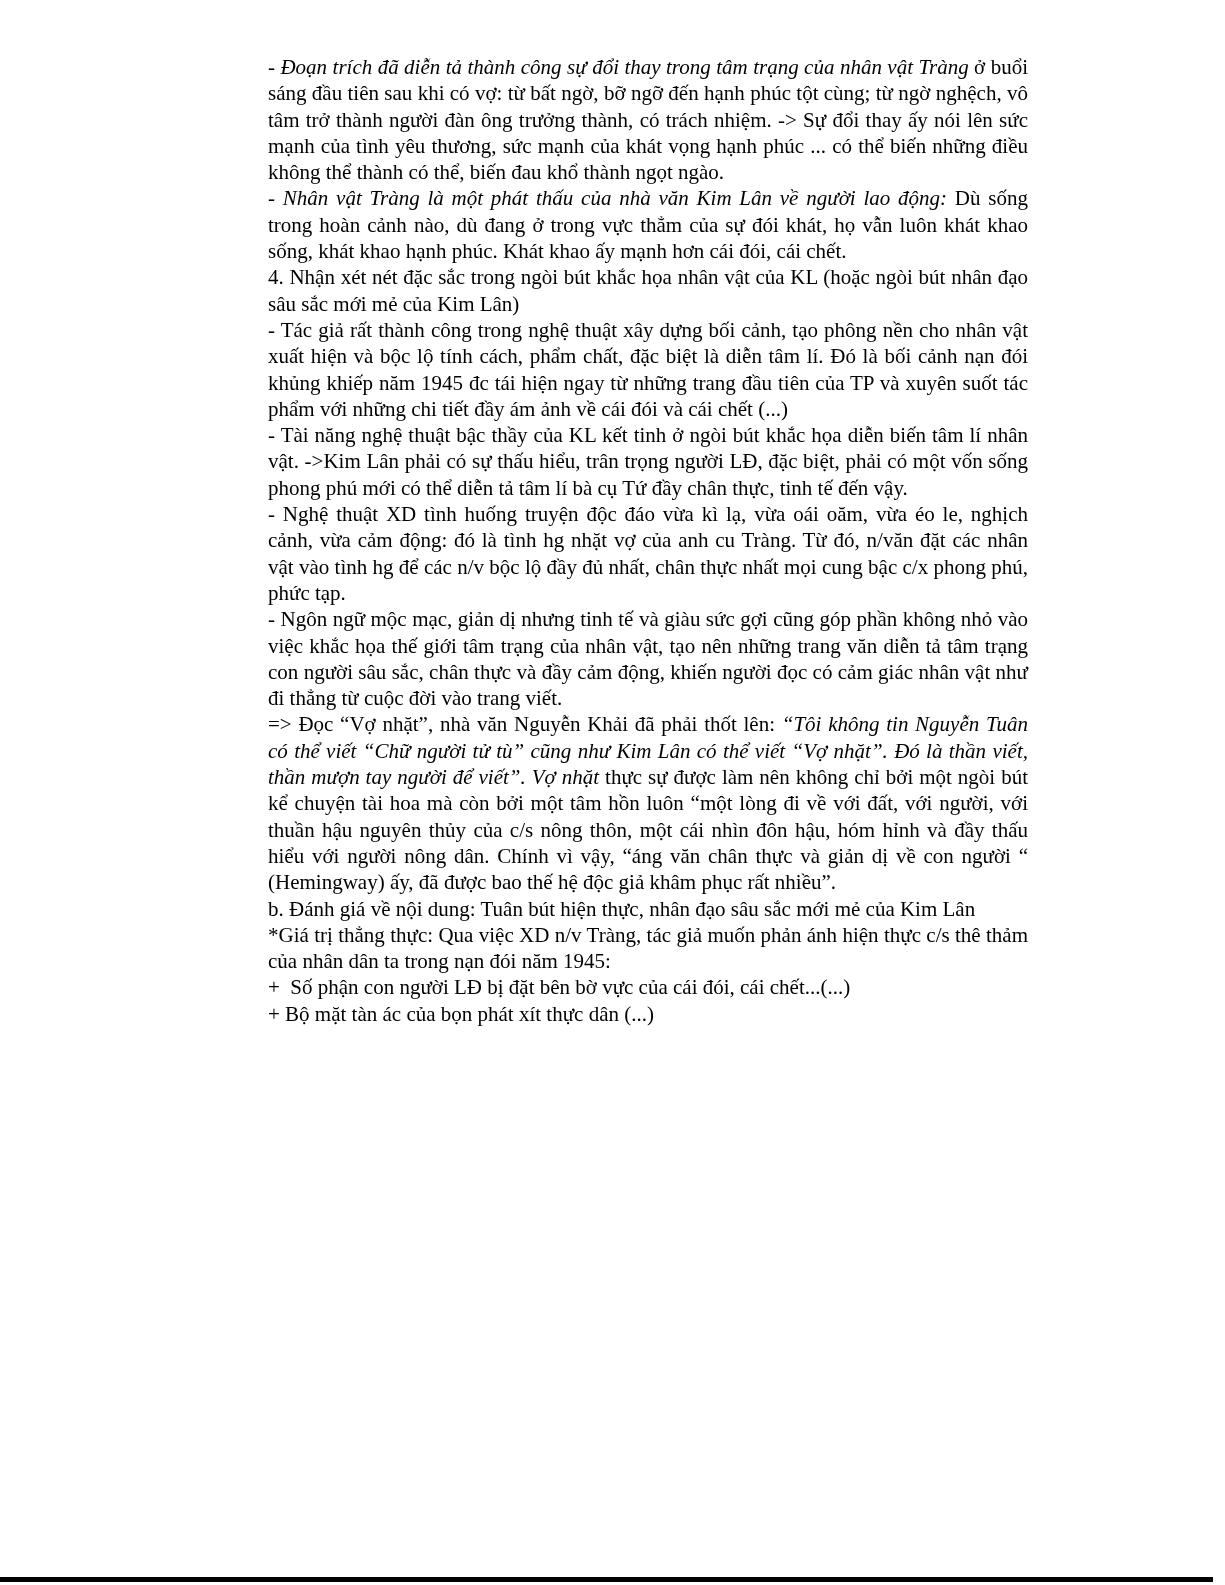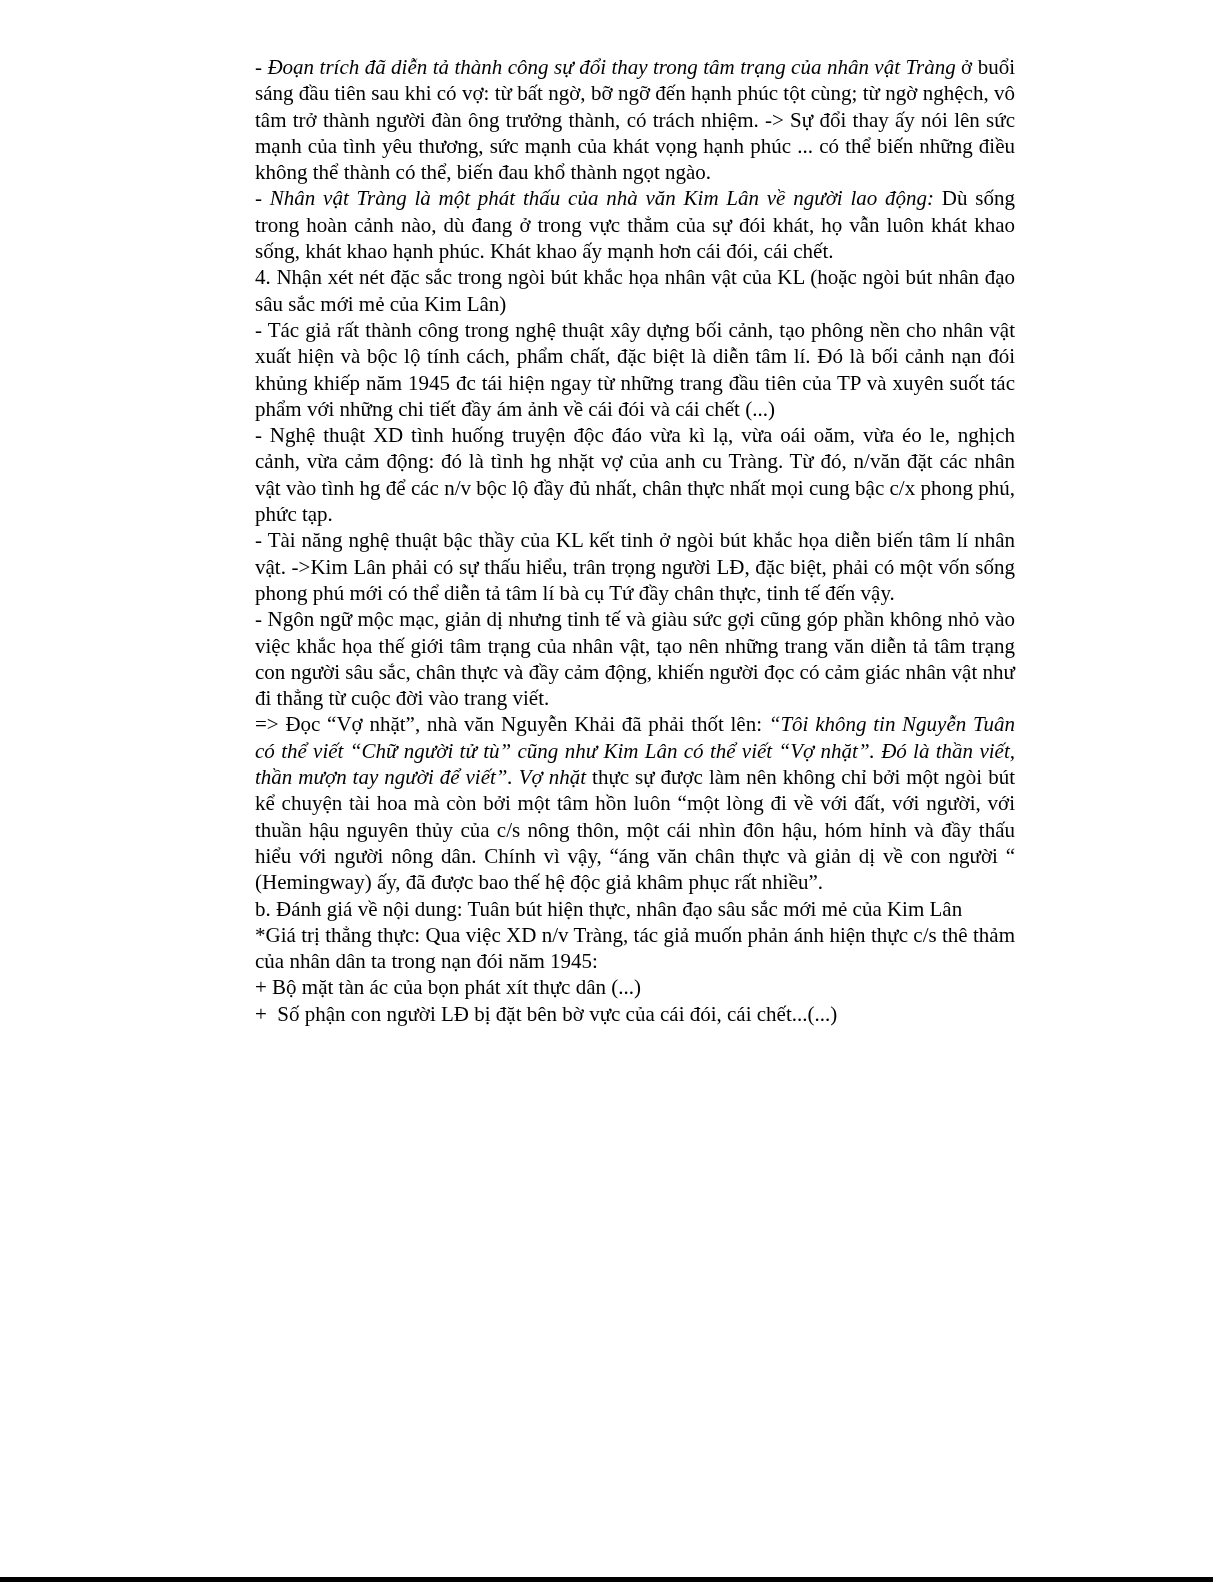--- a/index.html
+++ b/index.html
@@ -14,21 +14,21 @@
     overflow: hidden;
     font-family: "Liberation Serif", "DejaVu Serif", serif;
   }
   .page {
     position: absolute;
     inset: 0;
     background: #ffffff;
   }
   .text-column {
     position: absolute;
-    left: 255px;
+    left: 268px;
     top: 54px;
     width: 760px;
     color: #000000;
     font-size: 21px;
     line-height: 26.3px;
     text-align: justify;
   }
   .para {
     margin: 0;
     padding: 0;
@@ -47,23 +47,23 @@
 </style>
 </head>
 <body>
 
 <div class="page" style="background: rgb(255, 255, 255);">
   <div class="text-column" style="color: rgb(0, 0, 0);">
       <p class="para"><span class="run-italic">- Đoạn trích đã diễn tả thành công sự đổi thay trong tâm trạng của nhân vật Tràng</span><span class="run-normal"> ở buổi sáng đầu tiên sau khi có vợ: từ bất ngờ, bỡ ngỡ đến hạnh phúc tột cùng; từ ngờ nghệch, vô tâm trở thành người đàn ông trưởng thành, có trách nhiệm. -&gt; Sự đổi thay ấy nói lên sức mạnh của tình yêu thương, sức mạnh của khát vọng hạnh phúc ... có thể biến những điều không thể thành có thể, biến đau khổ thành ngọt ngào.</span></p>
       <p class="para"><span class="run-italic">- Nhân vật Tràng là một phát thấu của nhà văn Kim Lân về người lao động:</span><span class="run-normal"> Dù sống trong hoàn cảnh nào, dù đang ở trong vực thẳm của sự đói khát, họ vẫn luôn khát khao sống, khát khao hạnh phúc. Khát khao ấy mạnh hơn cái đói, cái chết.</span></p>
       <p class="para"><span class="run-bold">4. Nhận xét nét đặc sắc trong ngòi bút khắc họa nhân vật của KL (hoặc ngòi bút nhân đạo sâu sắc mới mẻ của Kim Lân)</span></p>
       <p class="para"><span class="run-bold">- Tác giả rất thành công trong nghệ thuật xây dựng bối cảnh, tạo phông nền</span><span class="run-normal"> cho nhân vật xuất hiện và bộc lộ tính cách, phẩm chất, đặc biệt là diễn tâm lí. Đó là bối cảnh nạn đói khủng khiếp năm 1945 đc tái hiện ngay từ những trang đầu tiên của TP và xuyên suốt tác phẩm với những chi tiết đầy ám ảnh về cái đói và cái chết (...)</span></p>
+      <p class="para"><span class="run-normal">- Tài năng nghệ thuật bậc thầy của KL kết tinh ở </span><span class="run-bold">ngòi bút khắc họa diễn biến tâm lí nhân vật</span><span class="run-normal">. -&gt;Kim Lân phải có sự thấu hiểu, trân trọng người LĐ, đặc biệt, phải có một vốn sống phong phú mới có thể diễn tả tâm lí bà cụ Tứ đầy chân thực, tinh tế đến vậy.</span></p>
       <p class="para"><span class="run-bold">- Nghệ thuật XD tình huống truyện độc đáo</span><span class="run-normal"> vừa kì lạ, vừa oái oăm, vừa éo le, nghịch cảnh, vừa cảm động: đó là tình hg nhặt vợ của anh cu Tràng. Từ đó, n/văn đặt các nhân vật vào tình hg để các n/v bộc lộ đầy đủ nhất, chân thực nhất mọi cung bậc c/x phong phú, phức tạp.</span></p>
-      <p class="para"><span class="run-normal">- Tài năng nghệ thuật bậc thầy của KL kết tinh ở </span><span class="run-bold">ngòi bút khắc họa diễn biến tâm lí nhân vật</span><span class="run-normal">. -&gt;Kim Lân phải có sự thấu hiểu, trân trọng người LĐ, đặc biệt, phải có một vốn sống phong phú mới có thể diễn tả tâm lí bà cụ Tứ đầy chân thực, tinh tế đến vậy.</span></p>
       <p class="para"><span class="run-normal">- </span><span class="run-bold">Ngôn ngữ mộc mạc, giản dị nhưng tinh tế và giàu sức gợi</span><span class="run-normal"> cũng góp phần không nhỏ vào việc khắc họa thế giới tâm trạng của nhân vật, tạo nên những trang văn diễn tả tâm trạng con người sâu sắc, chân thực và đầy cảm động, khiến người đọc có cảm giác nhân vật như đi thẳng từ cuộc đời vào trang viết.</span></p>
       <p class="para"><span class="run-normal">=&gt; Đọc “Vợ nhặt”, nhà văn Nguyễn Khải đã phải thốt lên: </span><span class="run-italic">“Tôi không tin Nguyễn Tuân có thể viết “Chữ người tử tù” cũng như Kim Lân có thể viết “Vợ nhặt”. Đó là thần viết, thần mượn tay người để viết”. Vợ nhặt</span><span class="run-normal"> thực sự được làm nên không chỉ bởi một ngòi bút kể chuyện tài hoa mà còn bởi một tâm hồn luôn “một lòng đi về với đất, với người, với thuần hậu nguyên thủy của c/s nông thôn, một cái nhìn đôn hậu, hóm hỉnh và đầy thấu hiểu với người nông dân. Chính vì vậy, “áng văn chân thực và giản dị về con người “ (Hemingway) ấy, đã được bao thế hệ độc giả khâm phục rất nhiều”.</span></p>
       <p class="para"><span class="run-bold">b. Đánh giá về nội dung: Tuân bút hiện thực, nhân đạo sâu sắc mới mẻ của Kim Lân</span></p>
       <p class="para"><span class="run-bold">*Giá trị thẳng thực:</span><span class="run-normal"> Qua việc XD n/v Tràng, tác giả muốn phản ánh hiện thực c/s thê thảm của nhân dân ta trong nạn đói năm 1945:</span></p>
+      <p class="para"><span class="run-normal">+ &nbsp;Số phận con người LĐ bị đặt bên bờ vực của cái đói, cái chết...(...)</span></p>
       <p class="para"><span class="run-normal">+ Bộ mặt tàn ác của bọn phát xít thực dân (...)</span></p>
-      <p class="para"><span class="run-normal">+ &nbsp;Số phận con người LĐ bị đặt bên bờ vực của cái đói, cái chết...(...)</span></p>
     </div>
   <div class="bottom-bar" style="background: rgb(0, 0, 0);"></div>
 </div>
 
 </body></html>

